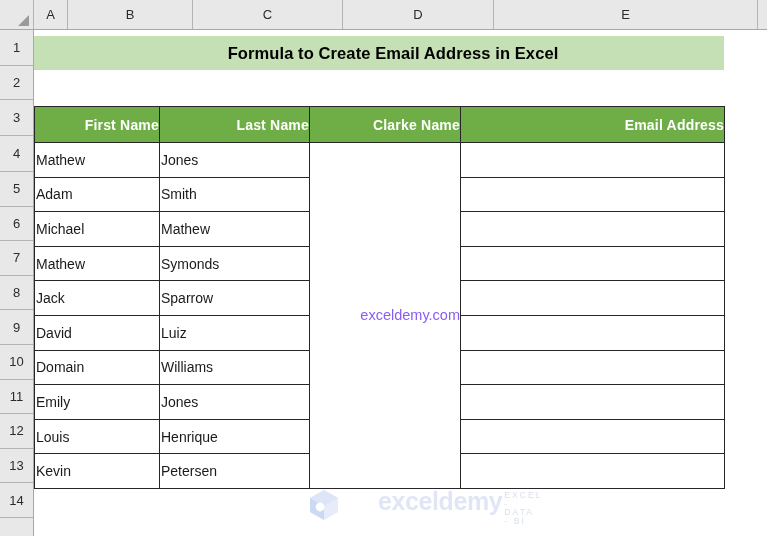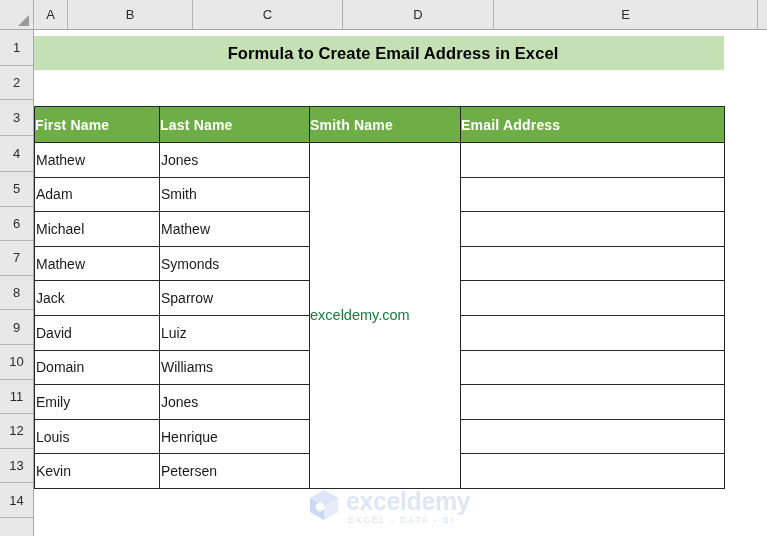--- a/index.html
+++ b/index.html
@@ -117,21 +117,21 @@
   #data-table th, #data-table td {
     border: 1px solid #262626;
     padding: 0;
   }
   #data-table thead th {
     background: #6fae46;
     color: #ffffff;
     font-size: 14px;
     font-weight: bold;
     height: 36px;
-    text-align: left;
+    text-align: right;
     vertical-align: middle;
     letter-spacing: 0.2px;
   }
   #data-table tbody td {
     height: 34.6px;
     font-size: 14px;
     color: #1a1a1a;
     vertical-align: middle;
     background: #ffffff;
   }
@@ -140,23 +140,23 @@
     padding-left: 1px;
     text-align: left;
     line-height: 1;
   }
   td.domain-cell {
     text-align: center;
     vertical-align: middle;
   }
   .domain-text {
     display: block;
-    text-align: left;
+    text-align: right;
     font-size: 14.5px;
-    color: #15803d;
+    color: #8b5cf6;
   }
   td.email-cell { background: #ffffff; }
 
   
   col.c-first  { width: 125px; }
   col.c-last   { width: 150px; }
   col.c-domain { width: 151px; }
   col.c-email  { width: 264px; }
 
   
@@ -165,21 +165,21 @@
     left: 307px;
     top: 484px;
     width: 175px;
     height: 46px;
     pointer-events: none;
     display: flex;
     align-items: center;
     gap: 5px;
   }
   #wm-logo { flex: 0 0 auto; }
-  #wm-textblock { display: flex; flex-direction: column; line-height: 1; }
+  #wm-textblock { display: flex; line-height: 1; margin-left: 32px; }
   #wm-word {
     font-size: 25px;
     font-weight: bold;
     color: #dfe7f7;
     letter-spacing: -0.4px;
   }
   #wm-tagline {
     font-size: 8.5px;
     color: #d8e0ef;
     letter-spacing: 2.1px;
@@ -202,21 +202,21 @@
     <colgroup>
       <col class="c-first">
         <col class="c-last">
         <col class="c-domain">
         <col class="c-email">
     </colgroup>
     <thead>
       <tr>
         <th>First Name</th>
         <th>Last Name</th>
-        <th>Smith Name</th>
+        <th>Clarke Name</th>
         <th>Email Address</th>
       </tr>
     </thead>
     <tbody id="table-body">
         <tr>
           <td>
             <span class="cell-text">Mathew</span>
           </td>
           <td>
             <span class="cell-text">Jones</span>

